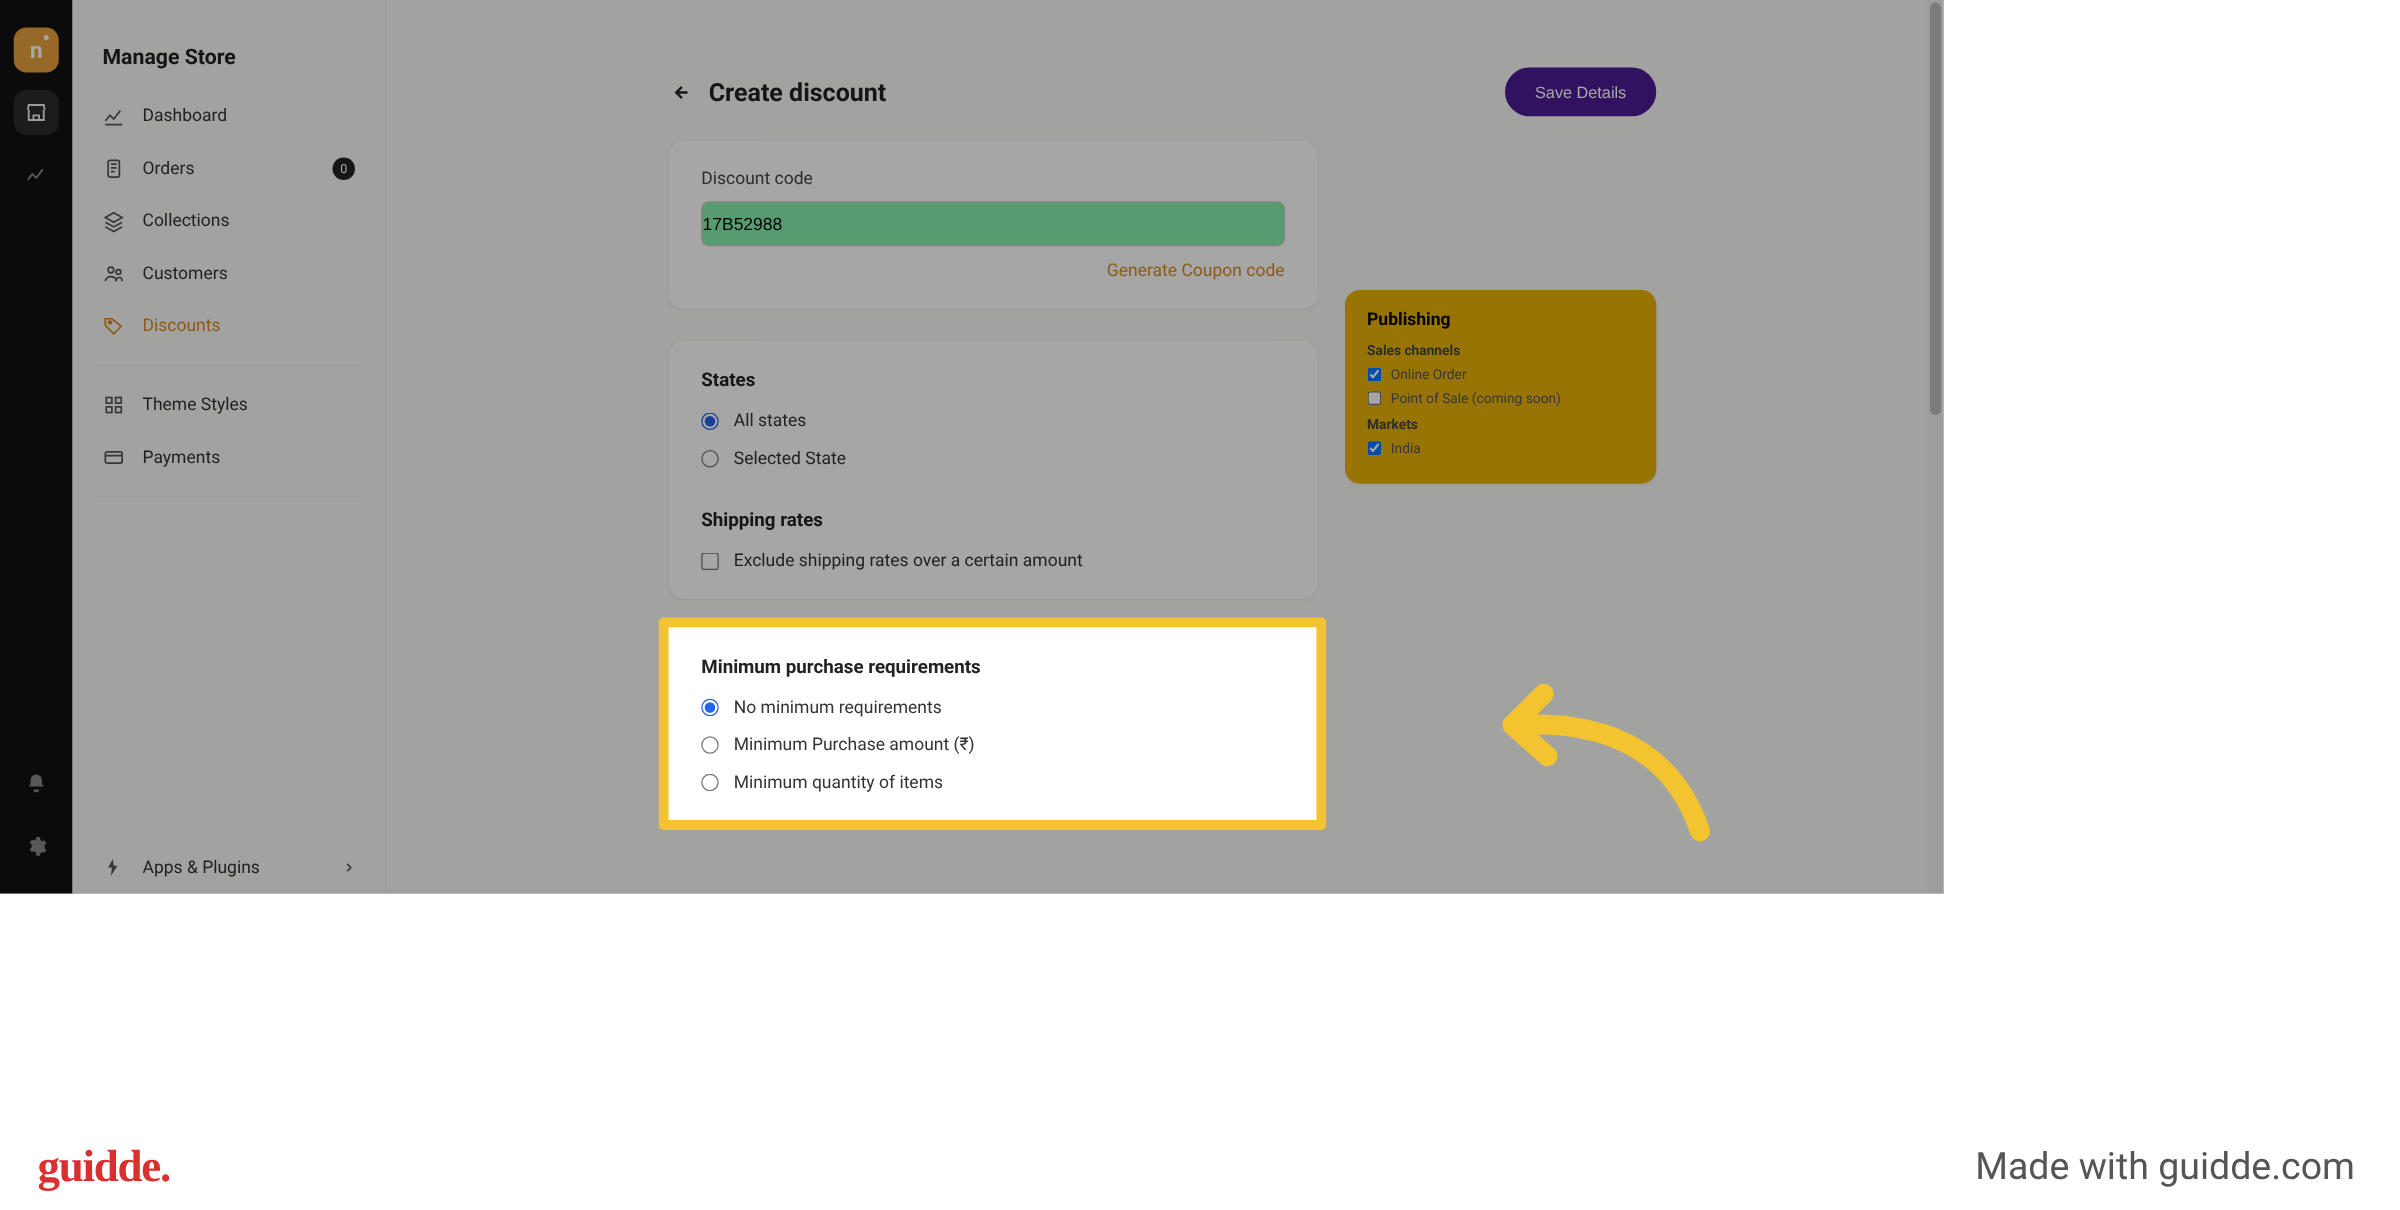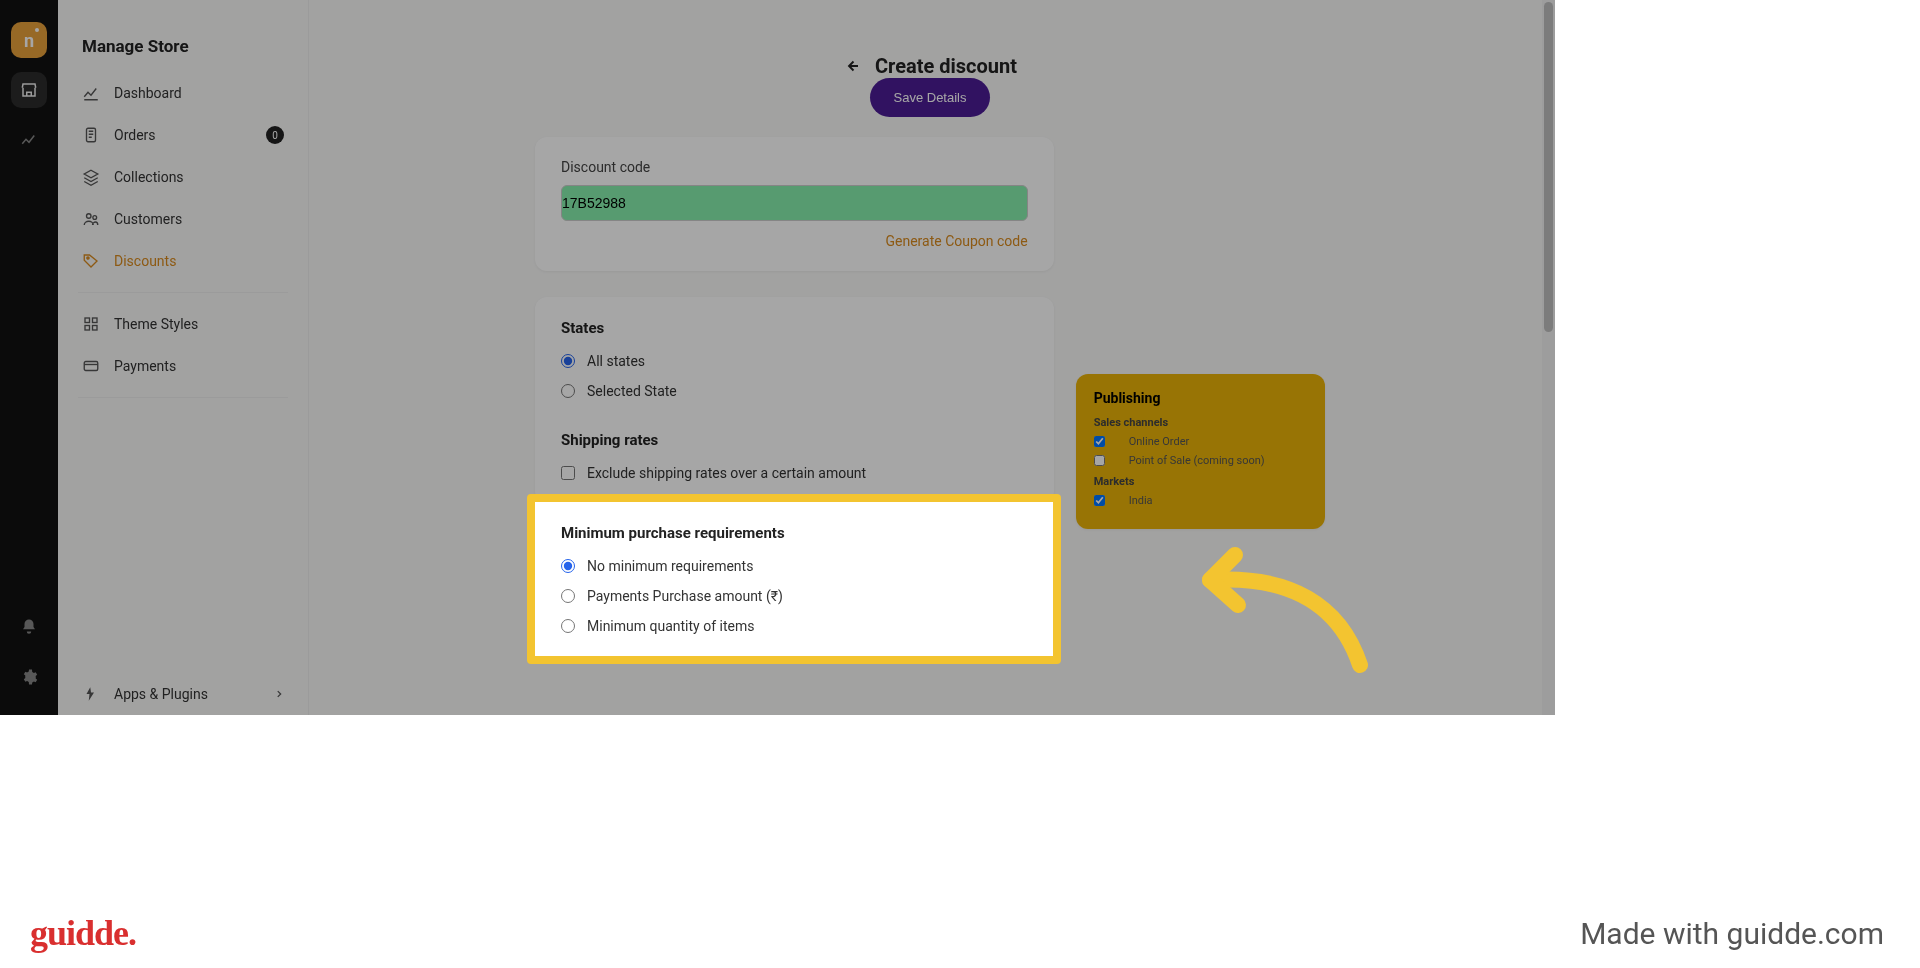--- a/index.html
+++ b/index.html
@@ -21,44 +21,44 @@
 .sidebar-title { font-size: 17px; font-weight: 700; color:#222; padding: 18px 24px 16px; }
 .sb-item { display:flex; align-items:center; gap:14px; padding: 12px 24px; font-size:14px; color:#333; position:relative; cursor:pointer; }
 .sb-item.active { color:#d98b1f; }
 .sb-item .badge { position:absolute; right:24px; background:#222; color:#fff; font-size:10px; width:18px; height:18px; border-radius:9px; display:flex; align-items:center; justify-content:center; }
 .sb-sep { height:1px; background:#eee; margin: 10px 20px; }
 .sb-bottom { margin-top:auto; }
 .sb-icon { width:18px; height:18px; flex-shrink:0; }
 
 .main { flex:1; padding: 0 26px 0 26px; overflow:hidden; position:relative; }
 .main-inner { width: 790px; margin-left: 200px; }
-.header { display:flex; align-items:center; justify-content:space-between; padding-top: 54px; padding-bottom: 20px; flex-direction: column; }
+.header { display:flex; align-items:center; justify-content:space-between; padding-top: 54px; padding-bottom: 20px; }
 .header-left { display:flex; align-items:center; gap:14px; }
 .back-btn { width:18px; height:18px; cursor:pointer; }
 .header-title { font-size:20px; font-weight:700; color:#222; }
 .save-btn { background:#4c1d95; color:#fff; border:none; border-radius:22px; padding: 12px 24px; font-size:13px; cursor:pointer; }
 
 .card { background:#fff; border-radius:12px; box-shadow: 0 1px 3px rgba(0,0,0,0.06); padding: 22px 26px; margin-bottom: 26px; }
 
 .label { font-size:14px; color:#444; margin-bottom:10px; }
 .input { width:100%; height:36px; border:1px solid #ccc; border-radius:6px; padding: 0 0; font-size:14px; background:#86efac; }
 .gen-link { display:block; text-align:right; color:#d98b1f; font-size:14px; margin-top:12px; cursor:pointer; }
 
 .section-title { font-size:15px; font-weight:700; color:#222; margin-bottom:16px; }
 .radio-row, .check-row { display:flex; align-items:center; gap:12px; margin-bottom:14px; font-size:14px; color:#333; }
 .radio-row:last-child, .check-row:last-child { margin-bottom:0; }
 .radio-row input, .check-row input { width:14px; height:14px; accent-color:#2563eb; }
 
-.cards-row { display:flex; gap:22px; align-items:flex-end; }
+.cards-row { display:flex; gap:22px; align-items:center; }
 .left-col { width: 520px; }
 .right-col { width: 250px; }
 .pub-card { background:#eab308; border-radius:12px; box-shadow: 0 1px 3px rgba(0,0,0,0.06); padding: 16px 18px; font-size:12px; }
 .pub-title { font-size:14px; font-weight:700; margin-bottom:10px; }
 .pub-sub { font-size:11px; font-weight:700; color:#444; margin: 8px 0 6px; }
-.pub-item { display:flex; align-items:center; gap:24px; font-size:11px; color:#555; margin-bottom:6px; }
+.pub-item { display:flex; align-items:center; gap:8px; font-size:11px; color:#555; margin-bottom:6px; }
 .pub-item input { width:11px; height:11px; }
 
 
 .highlight { position:absolute; z-index:200; border: 8px solid #f3c430; border-radius:4px; background:#fff; box-shadow: 0 0 0 2000px rgba(0,0,0,0); }
 .highlight .card { box-shadow:none; margin:0; border-radius:0; }
 
 
 .arrow-annot { position:absolute; z-index:210; }
 
 
@@ -249,21 +249,21 @@
 
 <div class="highlight" style="left:527px; top:494px; width:534px;">
   <div class="card">
     <div class="section-title">Minimum purchase requirements</div>
     <label class="radio-row">
       <input type="radio" name="mp" checked="" style="">
       <span>No minimum requirements</span>
     </label>
     <label class="radio-row">
       <input type="radio" name="mp" style="">
-      <span>Payments Purchase amount (₹)</span>
+      <span>Minimum Purchase amount (₹)</span>
     </label>
     <label class="radio-row">
       <input type="radio" name="mp" style="">
       <span>Minimum quantity of items</span>
     </label>
   </div>
 </div>
 
 <svg class="arrow-annot" style="left:1180px; top:535px; width:200px; height:140px;" viewBox="0 0 200 140">
   <path d="M180 130 C 160 70, 110 40, 30 45" stroke="#f3c430" stroke-width="16" fill="none" stroke-linecap="round"></path>

